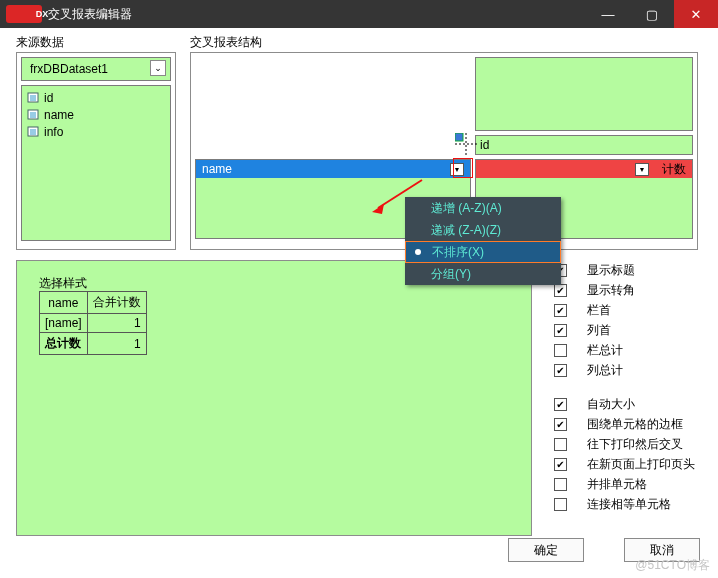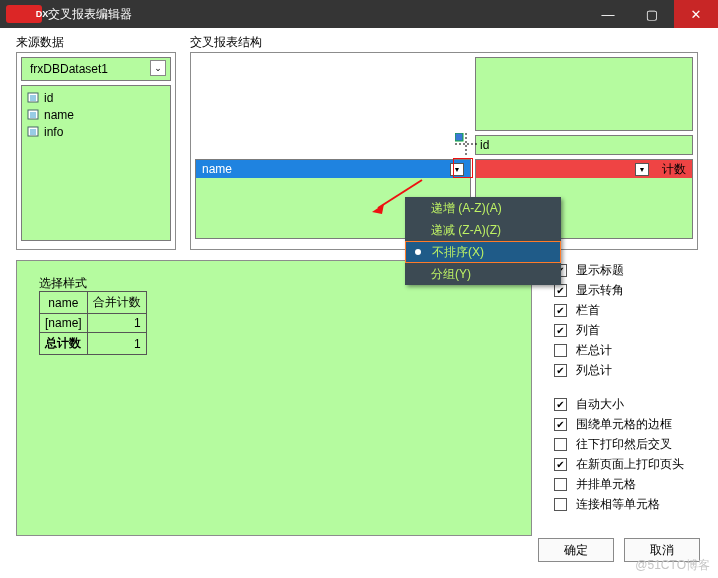--- a/index.html
+++ b/index.html
@@ -27,37 +27,37 @@
   .cell { position:absolute; border:1px solid #7b7b7b; background:#b5fb9f; }
   .cell.columns { right:0; top:0; width:218px; height:74px; }
   .cell.cthin { right:0; top:78px; width:218px; height:20px; display:flex; align-items:center; padding:0 4px; justify-content:space-between;}
   .cell.rows { left:0; top:102px; width:276px; height:80px; }
   .cell.data { right:0; top:102px; width:218px; height:80px; }
   .cross-icon { position:absolute; left:260px; top:76px; }
   .rowhead { height:18px; background:#1f83e0; color:#fff; padding:0 6px; display:flex; align-items:center; justify-content:space-between; position:relative;}
   .tri { width:14px; height:13px; background:#fff; border:1px solid #555; display:flex; align-items:center; justify-content:center; color:#000; font-size:7px;}
   .redbox { position:absolute; border:1px solid #e11; }
   
-  .menu { position:absolute; left:405px; top:169px; width:156px; background:#3c4a53; color:#bef264; box-shadow:2px 2px 4px rgba(0,0,0,.4); z-index:50;}
+  .menu { position:absolute; left:405px; top:169px; width:156px; background:#3c4a53; color:#5eead4; box-shadow:2px 2px 4px rgba(0,0,0,.4); z-index:50;}
   .mitem { height:22px; display:flex; align-items:center; padding:0 10px 0 26px; position:relative; }
   .mitem.sel { background:#1f5b88; border:1px solid #ff7b29; }
   .mitem .dot { position:absolute; left:9px; width:6px; height:6px; border-radius:50%; background:#fff; }
   
   .preview { left:16px; top:232px; width:516px; height:276px; background:#b5fb9f; }
   .selstyle { position:absolute; left:22px; top:14px; }
   .tab { position:absolute; left:22px; top:30px; border-collapse:collapse; }
   .tab td,.tab th { border:1px solid #555; padding:2px 5px; font-size:12px; }
   .tab th { font-weight:normal; }
   
   .opts { position:absolute; left:554px; top:232px; width:150px; }
-  .chk { display:flex; align-items:center; height:20px; gap:9px; }
+  .chk { display:flex; align-items:center; height:20px; gap:20px; }
   .chk .box { width:13px; height:13px; border:1px solid #555; background:#fff; display:flex; align-items:center; justify-content:center; font-size:10px; color:#000;}
   
   .btnbar { position:absolute; right:18px; bottom:16px; display:flex; gap:10px; }
-  .btn { width:76px; height:24px; border:1px solid #8a8a8a; background:#fafafa; display:flex; align-items:center; justify-content:center; }
+  .btn { width:76px; height:24px; border:1px solid #8a8a8a; background:#fafafa; display:flex; align-items:center; justify-content:center;margin-left:30px; }
   .arrow { position:absolute; z-index:60; pointer-events:none;}
   .watermark { position:absolute; right:8px; bottom:4px; color:#c5c5c5; font-size:12px; z-index:80;}
 </style>
 </head>
 <body>
 <div class="window">
 
   <div class="titlebar">
     <div class="logo">DX</div>
     <span>交叉报表编辑器</span>

